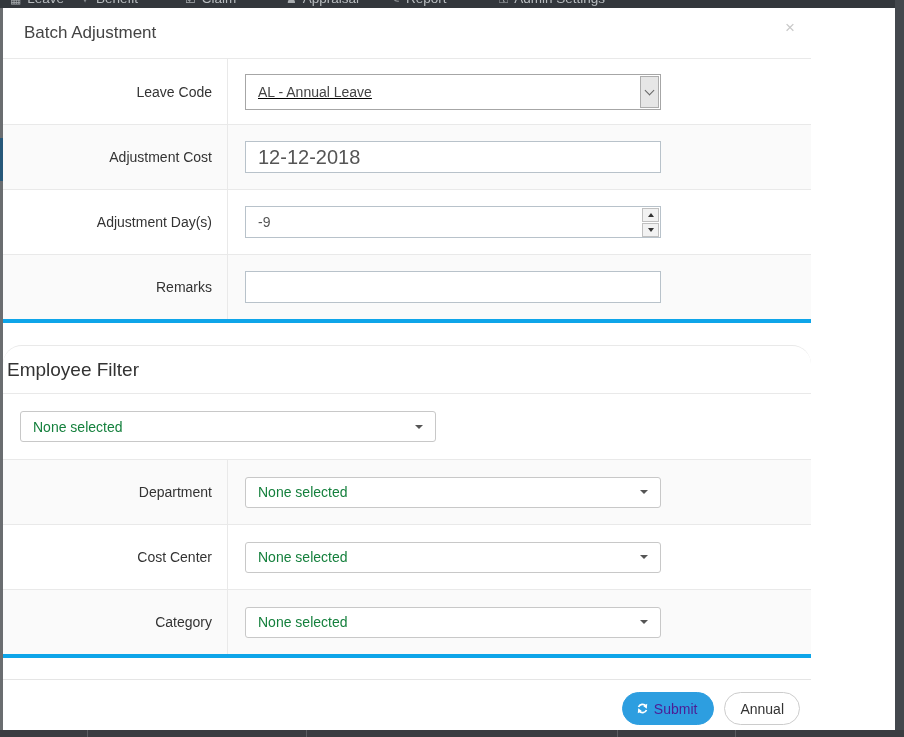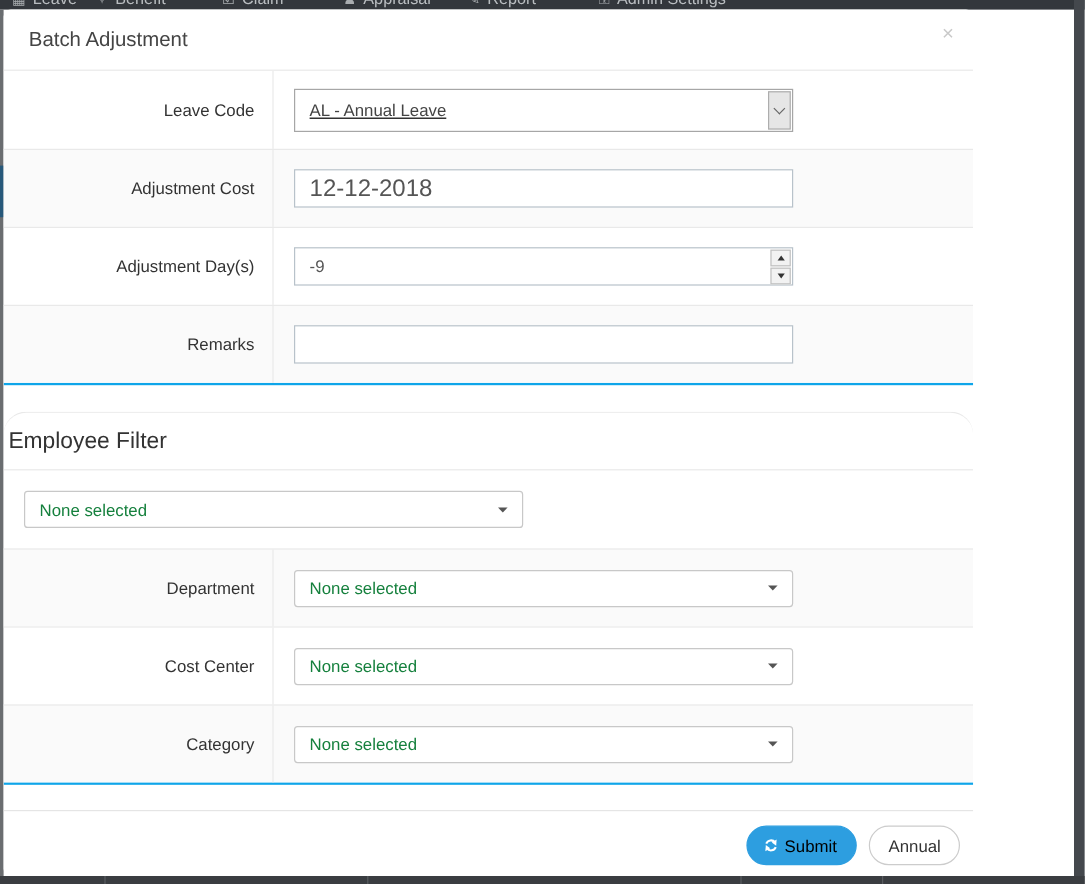--- a/index.html
+++ b/index.html
@@ -38,21 +38,21 @@
   .modal {
     position:absolute; top:8px; left:3px; width:808px; height:722px;
     background:#fff; border-radius:6px; z-index:3; overflow:hidden;
   }
   .m-head { height:50px; display:flex; align-items:center;
     padding:0 12px 0 21px; }
   .m-title { font-size:17px; color:#444; flex:1; }
   .m-close { color:#c9c9c9; font-size:17px; line-height:1; cursor:pointer;
     padding:2px 4px; align-self:flex-start; margin-top:9px; }
 
-  .tbl { border-top:1px solid #e9e9e9; border-bottom:2px solid #0ea5e9; }
+  .tbl { border-top:1px solid #e9e9e9; border-bottom:4px solid #0ea5e9; }
   .frow { display:flex; height:65px; }
   .frow + .frow { border-top:1px solid #e9e9e9; }
   .frow:nth-child(even) { background:#fafafa; }
   .lc { width:225px; border-right:1px solid #e9e9e9; display:flex;
     align-items:center; justify-content:flex-end; padding-right:15px;
     color:#333; font-size:14px; }
   .fc { flex:1; display:flex; align-items:center; padding-left:17px; }
 
   
   .sel {
@@ -94,21 +94,21 @@
   .gap1 { height:22px; }
   .section { border-top:1px solid #e9e9e9;border-radius:19px; }
   .sec-h { height:47px; display:flex; align-items:center; padding-left:4px;
     font-size:19px; color:#333; font-weight:400; }
   .gap2 { height:21px; }
 
   .m-foot { height:58px; border-top:1px solid #e5e5e5; display:flex;
     align-items:center; justify-content:flex-end; gap:10px; padding-right:11px; }
   .btn { height:33px; border-radius:17px; font-size:14px; cursor:pointer;
     display:inline-flex; align-items:center; font-family:"Liberation Sans", sans-serif; }
-  .btn-submit { background:#2D9EE0; color:#000000; border:1px solid #2D9EE0;
+  .btn-submit { background:#2D9EE0; color:#4c1d95; border:1px solid #2D9EE0;
     padding:0 16px 0 13px; gap:5px;text-align:right; }
   .btn-close { background:#fff; color:#333; border:1px solid #ccc; padding:0 15px; }
 </style>
 </head>
 <body>
 
 <div class="bd-top">
   <span class="nav-it" style="left:10px"><span class="nav-ic">▦</span><span>Leave</span></span>
   <span class="nav-it" style="left:80px"><span class="nav-ic">✧</span><span>Benefit</span></span>
   <span class="nav-it" style="left:185px"><span class="nav-ic">☑</span><span>Claim</span></span>

